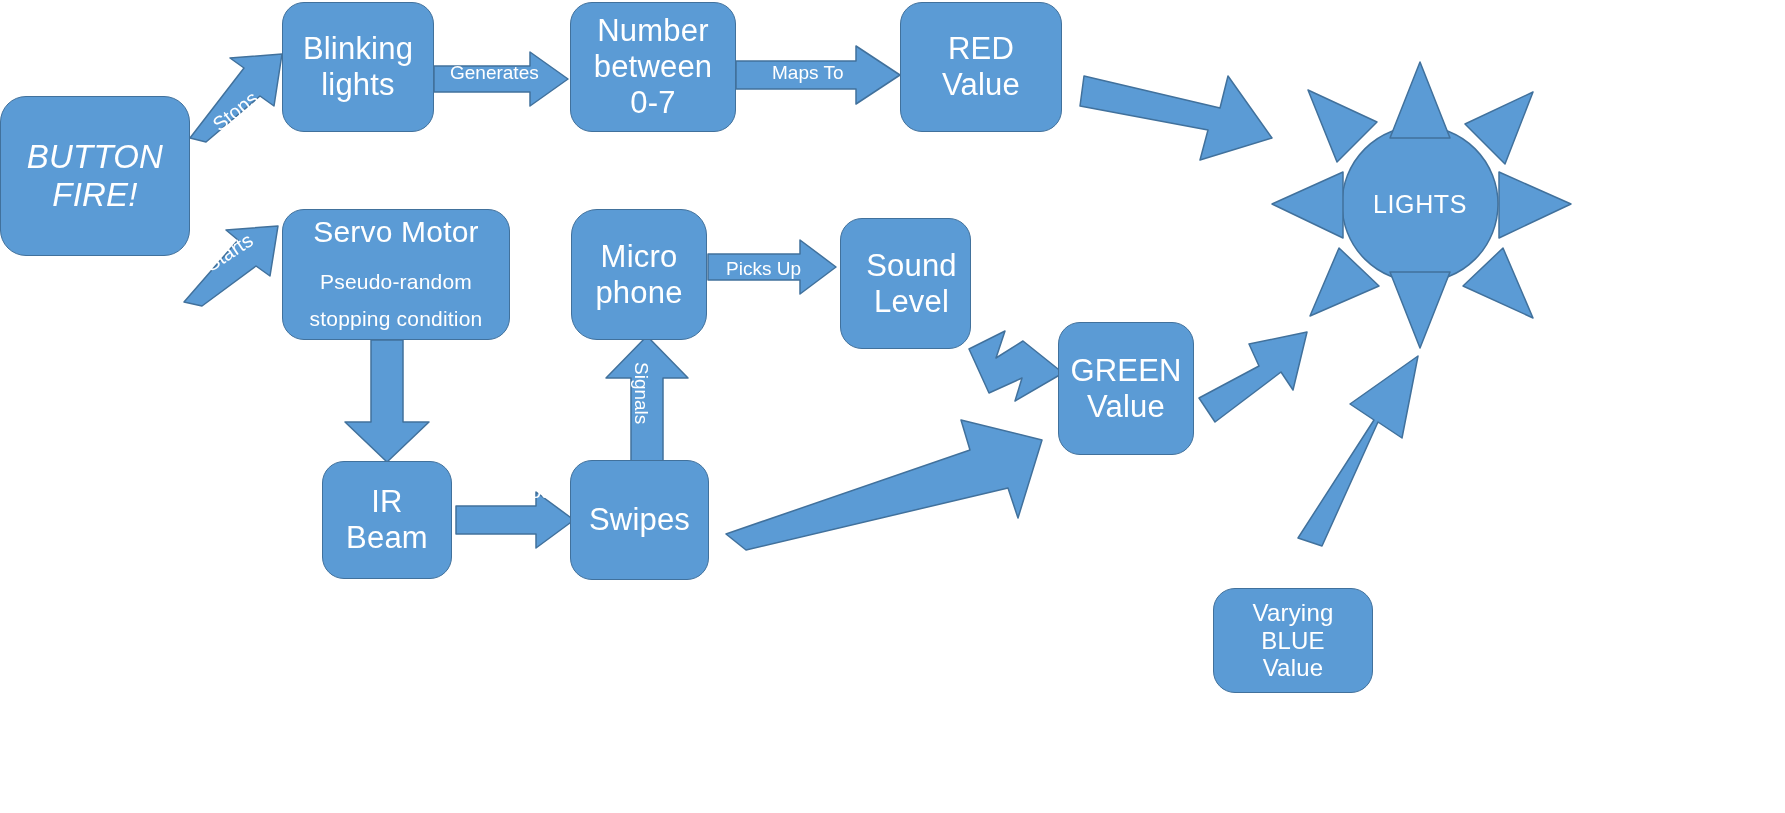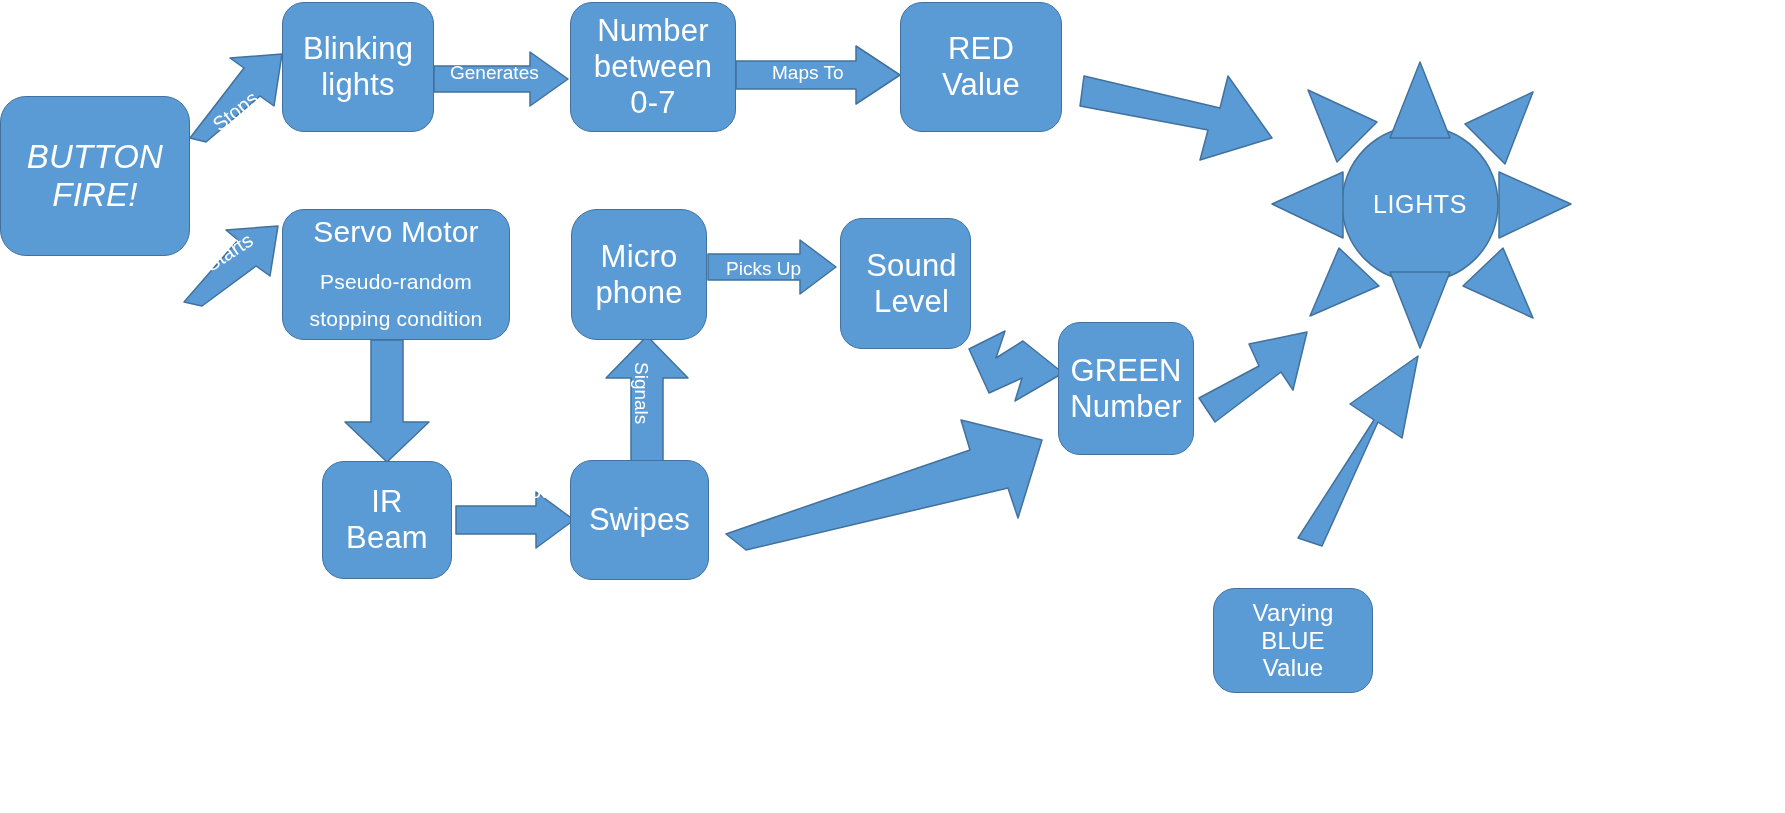--- a/index.html
+++ b/index.html
@@ -174,21 +174,21 @@
     <span class="title">IR
 Beam</span>
   </div>
 
   <div class="node" style="left:570px; top:460px; width:139px; height:120px; font-size:31px;">
     <span class="title">Swipes</span>
   </div>
 
   <div class="node" style="left:1058px; top:322px; width:136px; height:133px; font-size:31px;">
     <span class="title">GREEN
-Number</span>
+Value</span>
   </div>
 
   <div class="node" style="left:1213px; top:588px; width:160px; height:105px; font-size:24px;">
     <span class="title">Varying
 BLUE
 Value</span>
   </div>
 
   <div class="sun-wrap" style="left:1265px; top:52px; width:320px; height:310px;">
     <svg width="320" height="310" viewBox="0 0 320 310">

